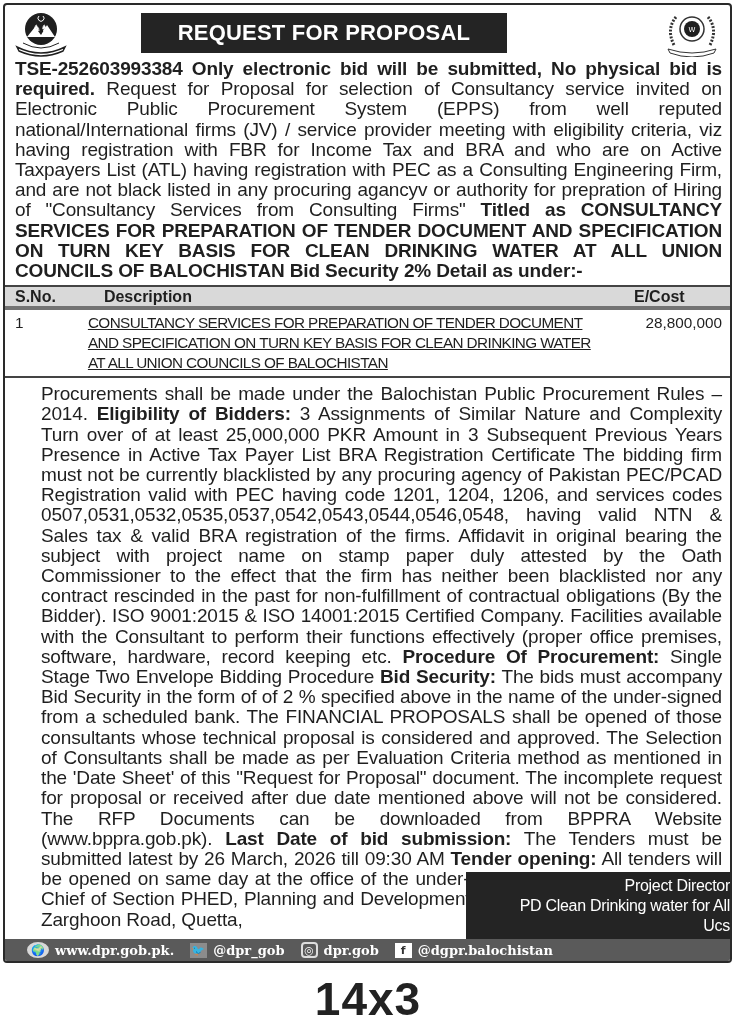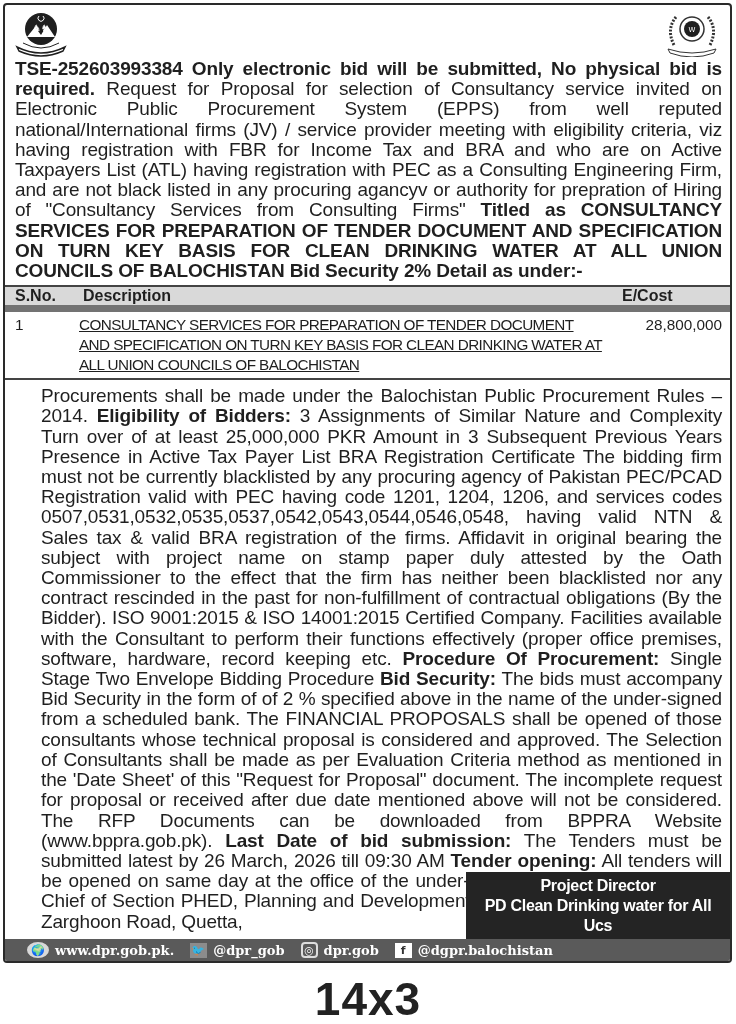--- a/index.html
+++ b/index.html
@@ -22,36 +22,36 @@
 
   .para {
     padding: 0 8px 0 10px; font-size: 19px; line-height: 20.2px; text-align: justify;
     letter-spacing: -0.15px;
   }
   .para b { font-weight: bold; }
   .intro { margin-top: 2px; }
 
   table.items { width: 100%; border-collapse: collapse; margin-top: 4px; font-size: 15.3px; }
   table.items th {
-    background: #d9d9d9; text-align: left; font-weight: bold; height: 22px; padding: 0 12px;
-    border-top: 2px solid #444; border-bottom: 7px solid #737373; font-size: 16px;
+    background: #d9d9d9; text-align: left; font-weight: bold; height: 22px; padding: 0 24px;
+    border-top: 2px solid #444; border-bottom: 4px solid #737373; font-size: 16px;
   }
   table.items td { vertical-align: top; padding: 3px 8px 3px 8px; line-height: 20px; border-bottom: 2px solid #444; }
   .col-sno { width: 66px; padding-left: 10px !important; }
   .col-cost { width: 120px; text-align: left; }
   td.col-cost { text-align: right; }
   .desc-cell { letter-spacing: -0.6px; text-decoration: underline; }
 
   .body-text { margin-top: 6px; padding-left: 36px; }
   .contact-row { display: flex; padding: 0 10px; font-size: 15.3px; line-height: 20px; margin-top: 0; }
   .contact-row .phone { width: 343px; }
 
   .sig-box {
     position: absolute; right: 0; top: 867px; width: 264px; height: 68px;
-    background: #242424; color: #fff; font-weight: bold; text-align: center;
+    background: #242424; color: #fff; font-weight: normal; text-align: right;
     font-size: 16px; line-height: 20px; padding-top: 4px; letter-spacing: -0.3px;
   }
   .ab-no { position: absolute; left: 10px; top: 912px; font-weight: bold; font-size: 17px; }
 
   .footer-bar {
     position: absolute; left: 0; right: 0; bottom: 0; height: 22px; background: #5a5a5a;
     color: #fff; display: flex; align-items: center; padding-left: 22px;
     font-family: "DejaVu Serif", serif; font-weight: bold; font-size: 13px; gap: 6px;
   }
   .footer-bar .fi { display: inline-flex; align-items: center; gap: 6px; margin-right: 10px; }
@@ -75,20 +75,21 @@
   <div class="header">
     <svg class="logo-left" viewBox="0 0 56 48">
       <circle cx="28" cy="20" r="16" fill="#1f1f1f"></circle>
       <path d="M14 28 L22 18 L28 26 L34 16 L42 28 Z" fill="#fff"></path>
       <text x="28" y="22" font-size="9" fill="#fff" text-anchor="middle" font-family="DejaVu Sans, sans-serif">♞♞</text>
       <path d="M26 7 a3 3 0 1 0 4 0" stroke="#fff" fill="none" stroke-width="1"></path>
       <path d="M4 38 Q28 50 52 38 L50 42 Q28 52 6 42 Z" fill="none" stroke="#1f1f1f" stroke-width="1.5"></path>
       <path d="M10 34 Q28 44 46 34" fill="none" stroke="#1f1f1f" stroke-width="1"></path>
     </svg>
 
+    <div class="title-bar">REQUEST FOR PROPOSAL</div>
 
     <svg class="logo-right" viewBox="0 0 60 48">
       <path d="M12 36 Q4 20 14 8" fill="none" stroke="#333" stroke-width="3" stroke-dasharray="2 1.5"></path>
       <path d="M48 36 Q56 20 46 8" fill="none" stroke="#333" stroke-width="3" stroke-dasharray="2 1.5"></path>
       <circle cx="30" cy="20" r="12" fill="none" stroke="#333" stroke-width="1.5"></circle>
       <circle cx="30" cy="20" r="8" fill="#1f1f1f"></circle>
       <text x="30" y="23" font-size="7" fill="#fff" text-anchor="middle" font-family="DejaVu Sans, sans-serif">W</text>
       <path d="M6 40 Q30 48 54 40 L52 44 Q30 52 8 44 Z" fill="#fff" stroke="#333" stroke-width="1"></path>
     </svg>
   </div>

